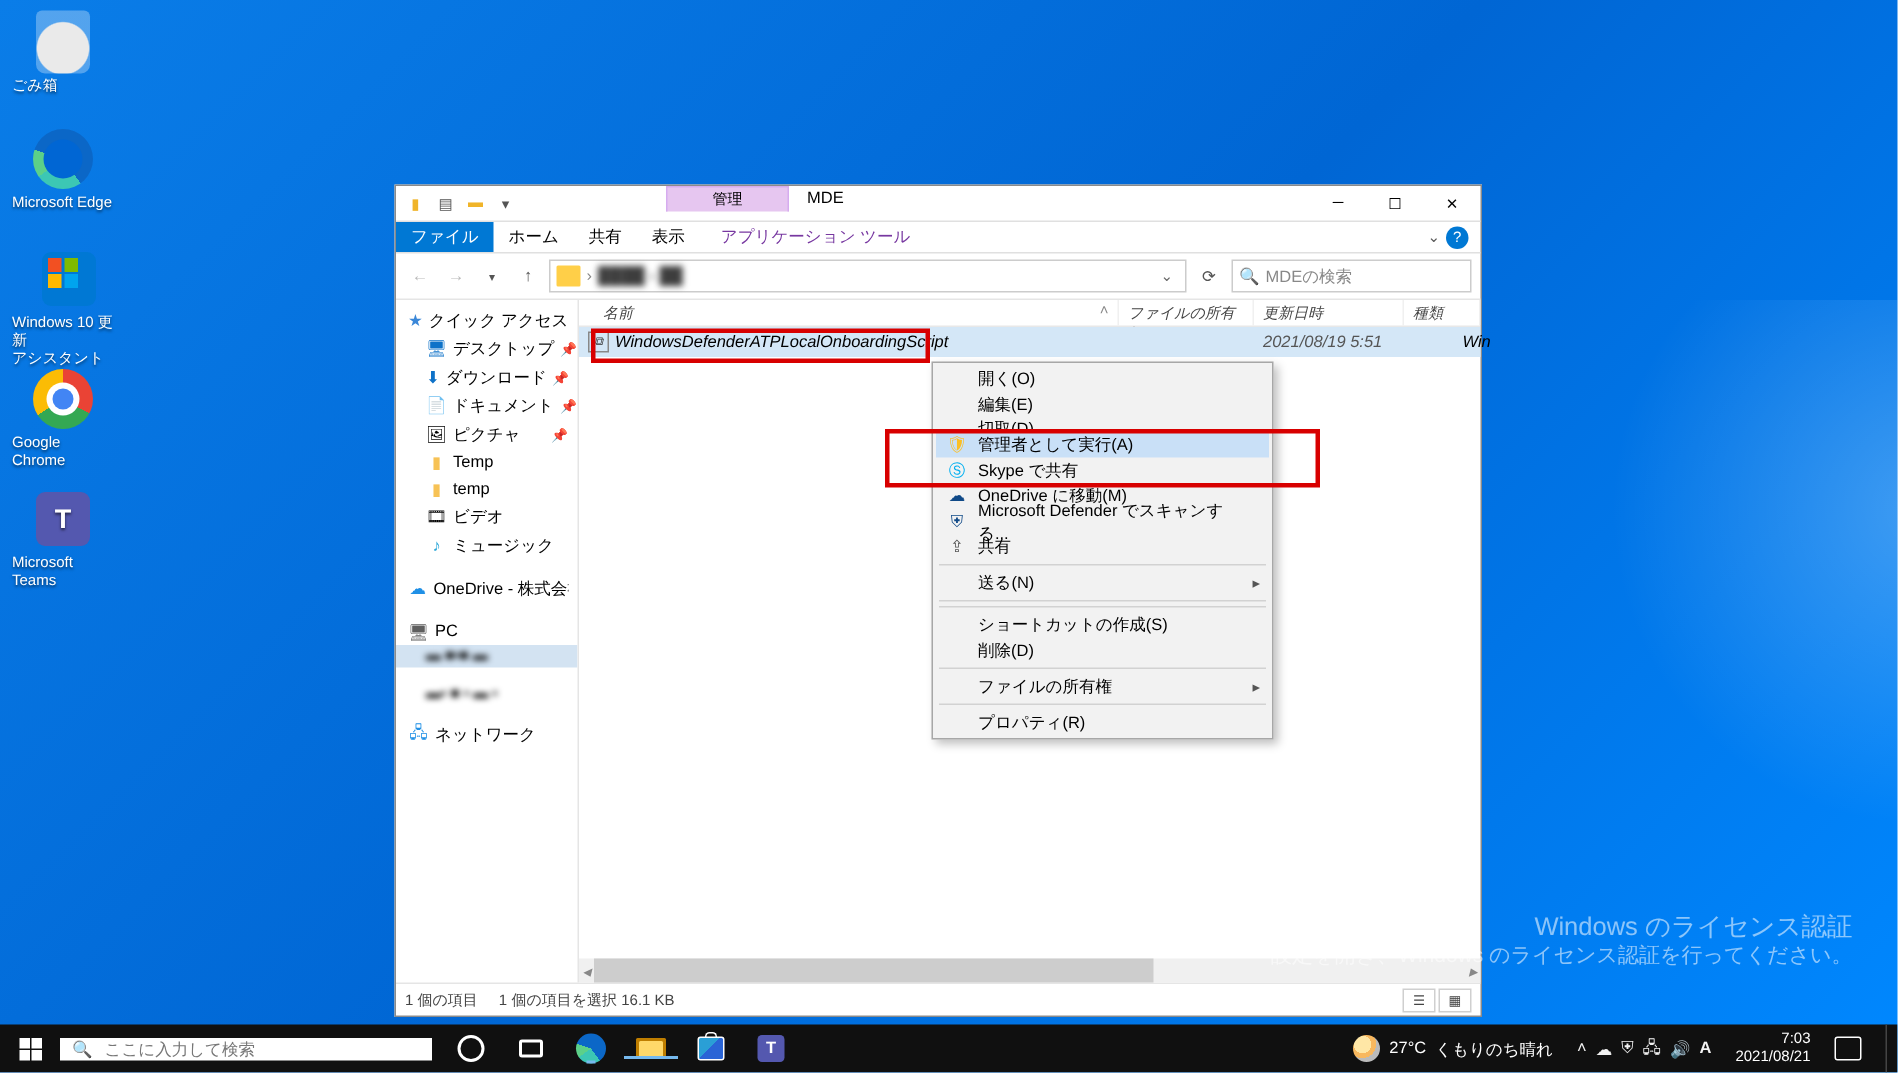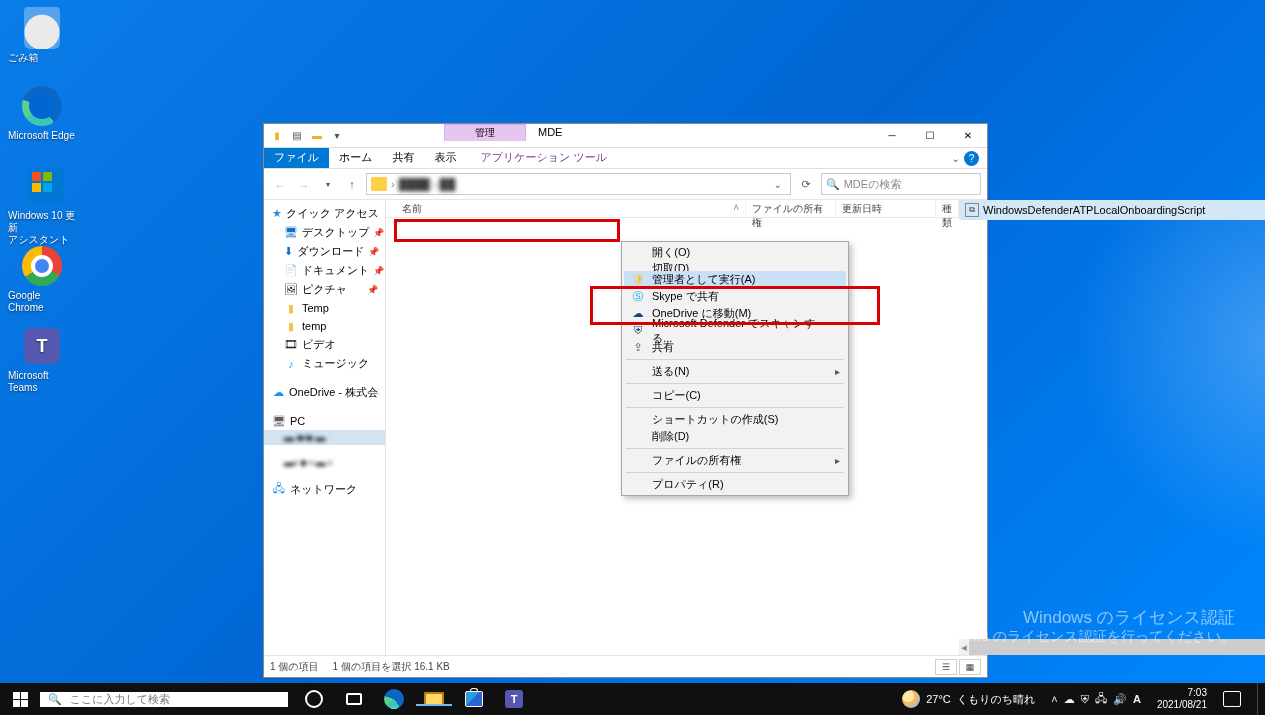--- a/index.html
+++ b/index.html
@@ -81,29 +81,29 @@
   .pin{color:#9a9a9a;font-size:9px;}
   .star{color:#3a87d8;}
   .fold{color:#f7c255;}
   .blue{color:#0e72c8;}
   .pc-ic{color:#5f5f5f;}
   .cloud{color:#1f90e6;}
   .np-sep{height:10px;}
   .np-item.selected{background:#d3e3f2;}
 
   
-  .filelist{flex:1;display:flex;flex-direction:row;min-width:0;}
+  .filelist{flex:1;display:flex;flex-direction:column;min-width:0;font-style:italic;}
   .cols{display:flex;height:18px;border-bottom:1px solid #e8e8e8;font-size:10px;color:#444;}
   .col{padding:2px 6px;border-right:1px solid #f0f0f0;}
   .c-name{flex:0 0 360px;} .c-own{flex:0 0 90px;} .c-date{flex:0 0 100px;} .c-type{flex:1;}
   .frow{display:flex;height:20px;align-items:center;font-size:11px;}
   .frow.selected{background:#d4e7f7;}
   .cell{padding:0 6px;}
   .cell.name{flex:0 0 360px;display:flex;align-items:center;gap:4px;}
-  .cell.own{flex:0 0 90px;} .cell.date{flex:0 0 100px;color:#555;} .cell.type{flex:1;}
+  .cell.own{flex:0 0 90px;} .cell.date{flex:0 0 100px;color:#555;} .cell.type{flex:1;margin-left:33px;}
   .cmd-ic{width:14px;height:14px;border:1px solid #888;font-size:8px;display:inline-flex;align-items:center;justify-content:center;color:#333;}
 
   .filelist-body{flex:1;position:relative;}
   .hscroll{position:absolute;left:0;right:0;bottom:0;height:16px;background:#f0f0f0;display:flex;}
   .hscroll .thumb{background:#cdcdcd;height:100%;}
 
   .statusbar{height:22px;border-top:1px solid #e5e5e5;display:flex;align-items:center;font-size:10px;padding:0 6px;gap:14px;color:#444;}
   .statusbar .viewbtns{margin-left:auto;display:flex;gap:2px;}
   .vb{width:22px;height:16px;border:1px solid #cfcfcf;display:inline-flex;align-items:center;justify-content:center;font-size:9px;}
 
@@ -353,20 +353,23 @@
   </div>
 </div>
 
 <div class="hl" style="left:394px;top:219px;width:226px;height:23px"></div>
 <div class="hl" style="left:590px;top:286px;width:290px;height:39px"></div>
 
 <div class="cmenu">
   <div class="cmi">
       <span>開く(O)</span>
     </div>
+  <div class="cmi">
+      <span>編集(E)</span>
+    </div>
   <div class="cmi partial">
       <span>切取(D)</span>
     </div>
   <div class="cmi hover">
       <span class="mic shield">🛡</span>
       <span>管理者として実行(A)</span>
     </div>
   <div class="cmi">
       <span class="mic skype">Ⓢ</span>
       <span>Skype で共有</span>
@@ -382,23 +385,20 @@
   <div class="cmi">
       <span class="mic share">⇪</span>
       <span>共有</span>
     </div>
   <div class="cmsep"></div>
   <div class="cmi">
       <span>送る(N)</span>
       <span class="arrow">▸</span>
     </div>
   <div class="cmsep"></div>
-  <div class="cmi">
-      <span>コピー(C)</span>
-    </div>
   <div class="cmsep"></div>
   <div class="cmi">
       <span>ショートカットの作成(S)</span>
     </div>
   <div class="cmi">
       <span>削除(D)</span>
     </div>
   <div class="cmsep"></div>
   <div class="cmi">
       <span>ファイルの所有権</span>

